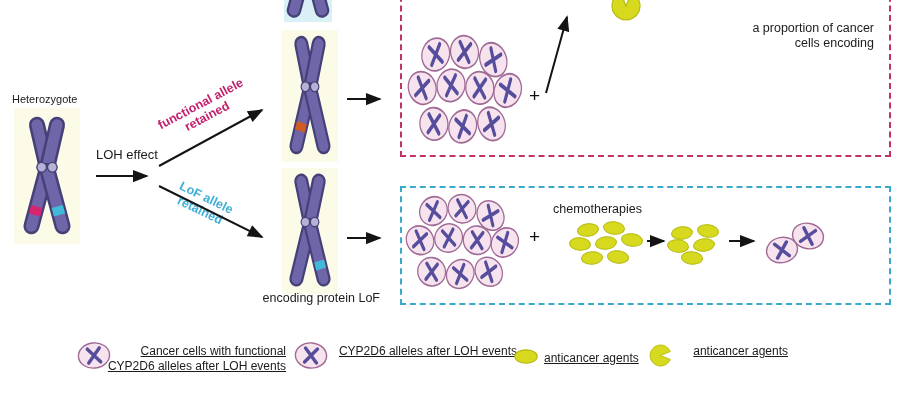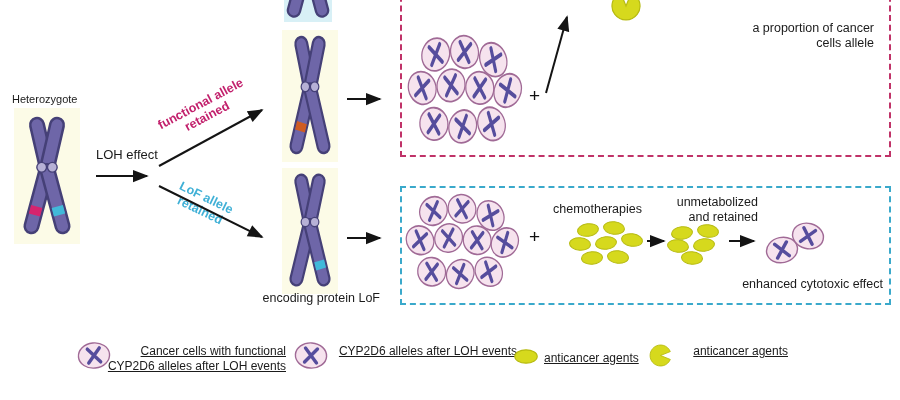--- a/index.html
+++ b/index.html
@@ -128,21 +128,21 @@
 
   <svg class="abs" style="left:406px;top:34px" width="117" height="113" viewBox="0 0 130 88" preserveAspectRatio="none">
       <use href="#cluster"></use>
     </svg>
   <div class="plus" style="left:529px;top:85px">+</div>
   <svg class="abs" style="left:612px;top:-8px;transform:rotate(-90deg)" width="28" height="28" viewBox="-1 -1 24 24">
       <use href="#pacman"></use>
     </svg>
   <div class="lbl ctr" style="left:712px;top:21px;width:162px">
     <span class="line">a proportion of cancer</span>
-    <span class="line">cells allele</span>
+    <span class="line">cells encoding</span>
   </div>
 
   <svg class="abs" style="left:404px;top:193px" width="116" height="99" viewBox="0 0 130 88" preserveAspectRatio="none">
       <use href="#cluster"></use>
     </svg>
   <div class="plus" style="left:529px;top:226px">+</div>
   <div class="lbl" style="left:553px;top:202px">chemotherapies</div>
   <svg class="abs" style="left:567px;top:221px" width="78" height="45" viewBox="0 0 78 45">
     <g transform="translate(10,2) rotate(-8 11 7)">
         <use href="#agent"></use>
@@ -159,24 +159,20 @@
     <g transform="translate(54,12) rotate(8 11 7)">
         <use href="#agent"></use>
       </g>
     <g transform="translate(14,30) rotate(-4 11 7)">
         <use href="#agent"></use>
       </g>
     <g transform="translate(40,29) rotate(6 11 7)">
         <use href="#agent"></use>
       </g>
   </svg>
-  <div class="lbl ctr" style="left:650px;top:195px;width:108px">
-    <span class="line">unmetabolized</span>
-    <span class="line">and retained</span>
-  </div>
   <svg class="abs" style="left:666px;top:224px" width="58" height="40" viewBox="0 0 56 40">
     <g transform="translate(4,2) rotate(-6 11 7)">
         <use href="#agent"></use>
       </g>
     <g transform="translate(30,0) rotate(8 11 7)">
         <use href="#agent"></use>
       </g>
     <g transform="translate(0,15) rotate(6 11 7)">
         <use href="#agent"></use>
       </g>
@@ -188,21 +184,20 @@
       </g>
   </svg>
   <svg class="abs" style="left:764px;top:219px" width="62" height="52" viewBox="0 0 62 50">
     <g transform="translate(1,16) rotate(-12 17 14)">
         <use href="#cell"></use>
       </g>
     <g transform="translate(27,2) rotate(14 17 14)">
         <use href="#cell"></use>
       </g>
   </svg>
-  <div class="lbl ctr" style="left:733px;top:277px;width:150px">enhanced cytotoxic effect</div>
 
   <svg class="abs" style="left:0;top:0;pointer-events:none" width="900" height="400">
     <g stroke="#141414" stroke-width="2" fill="none">
       <line x1="96" y1="176" x2="147" y2="176" marker-end="url(#ah)"></line>
       <line x1="159" y1="166" x2="262" y2="110" marker-end="url(#ah)"></line>
       <line x1="159" y1="186" x2="262" y2="237" marker-end="url(#ah)"></line>
       <line x1="347" y1="99" x2="380" y2="99" marker-end="url(#ah)"></line>
       <line x1="347" y1="238" x2="380" y2="238" marker-end="url(#ah)"></line>
       <line x1="546" y1="93" x2="567" y2="17" marker-end="url(#ah)"></line>
       <line x1="647" y1="241" x2="664" y2="241" marker-end="url(#ah)"></line>

